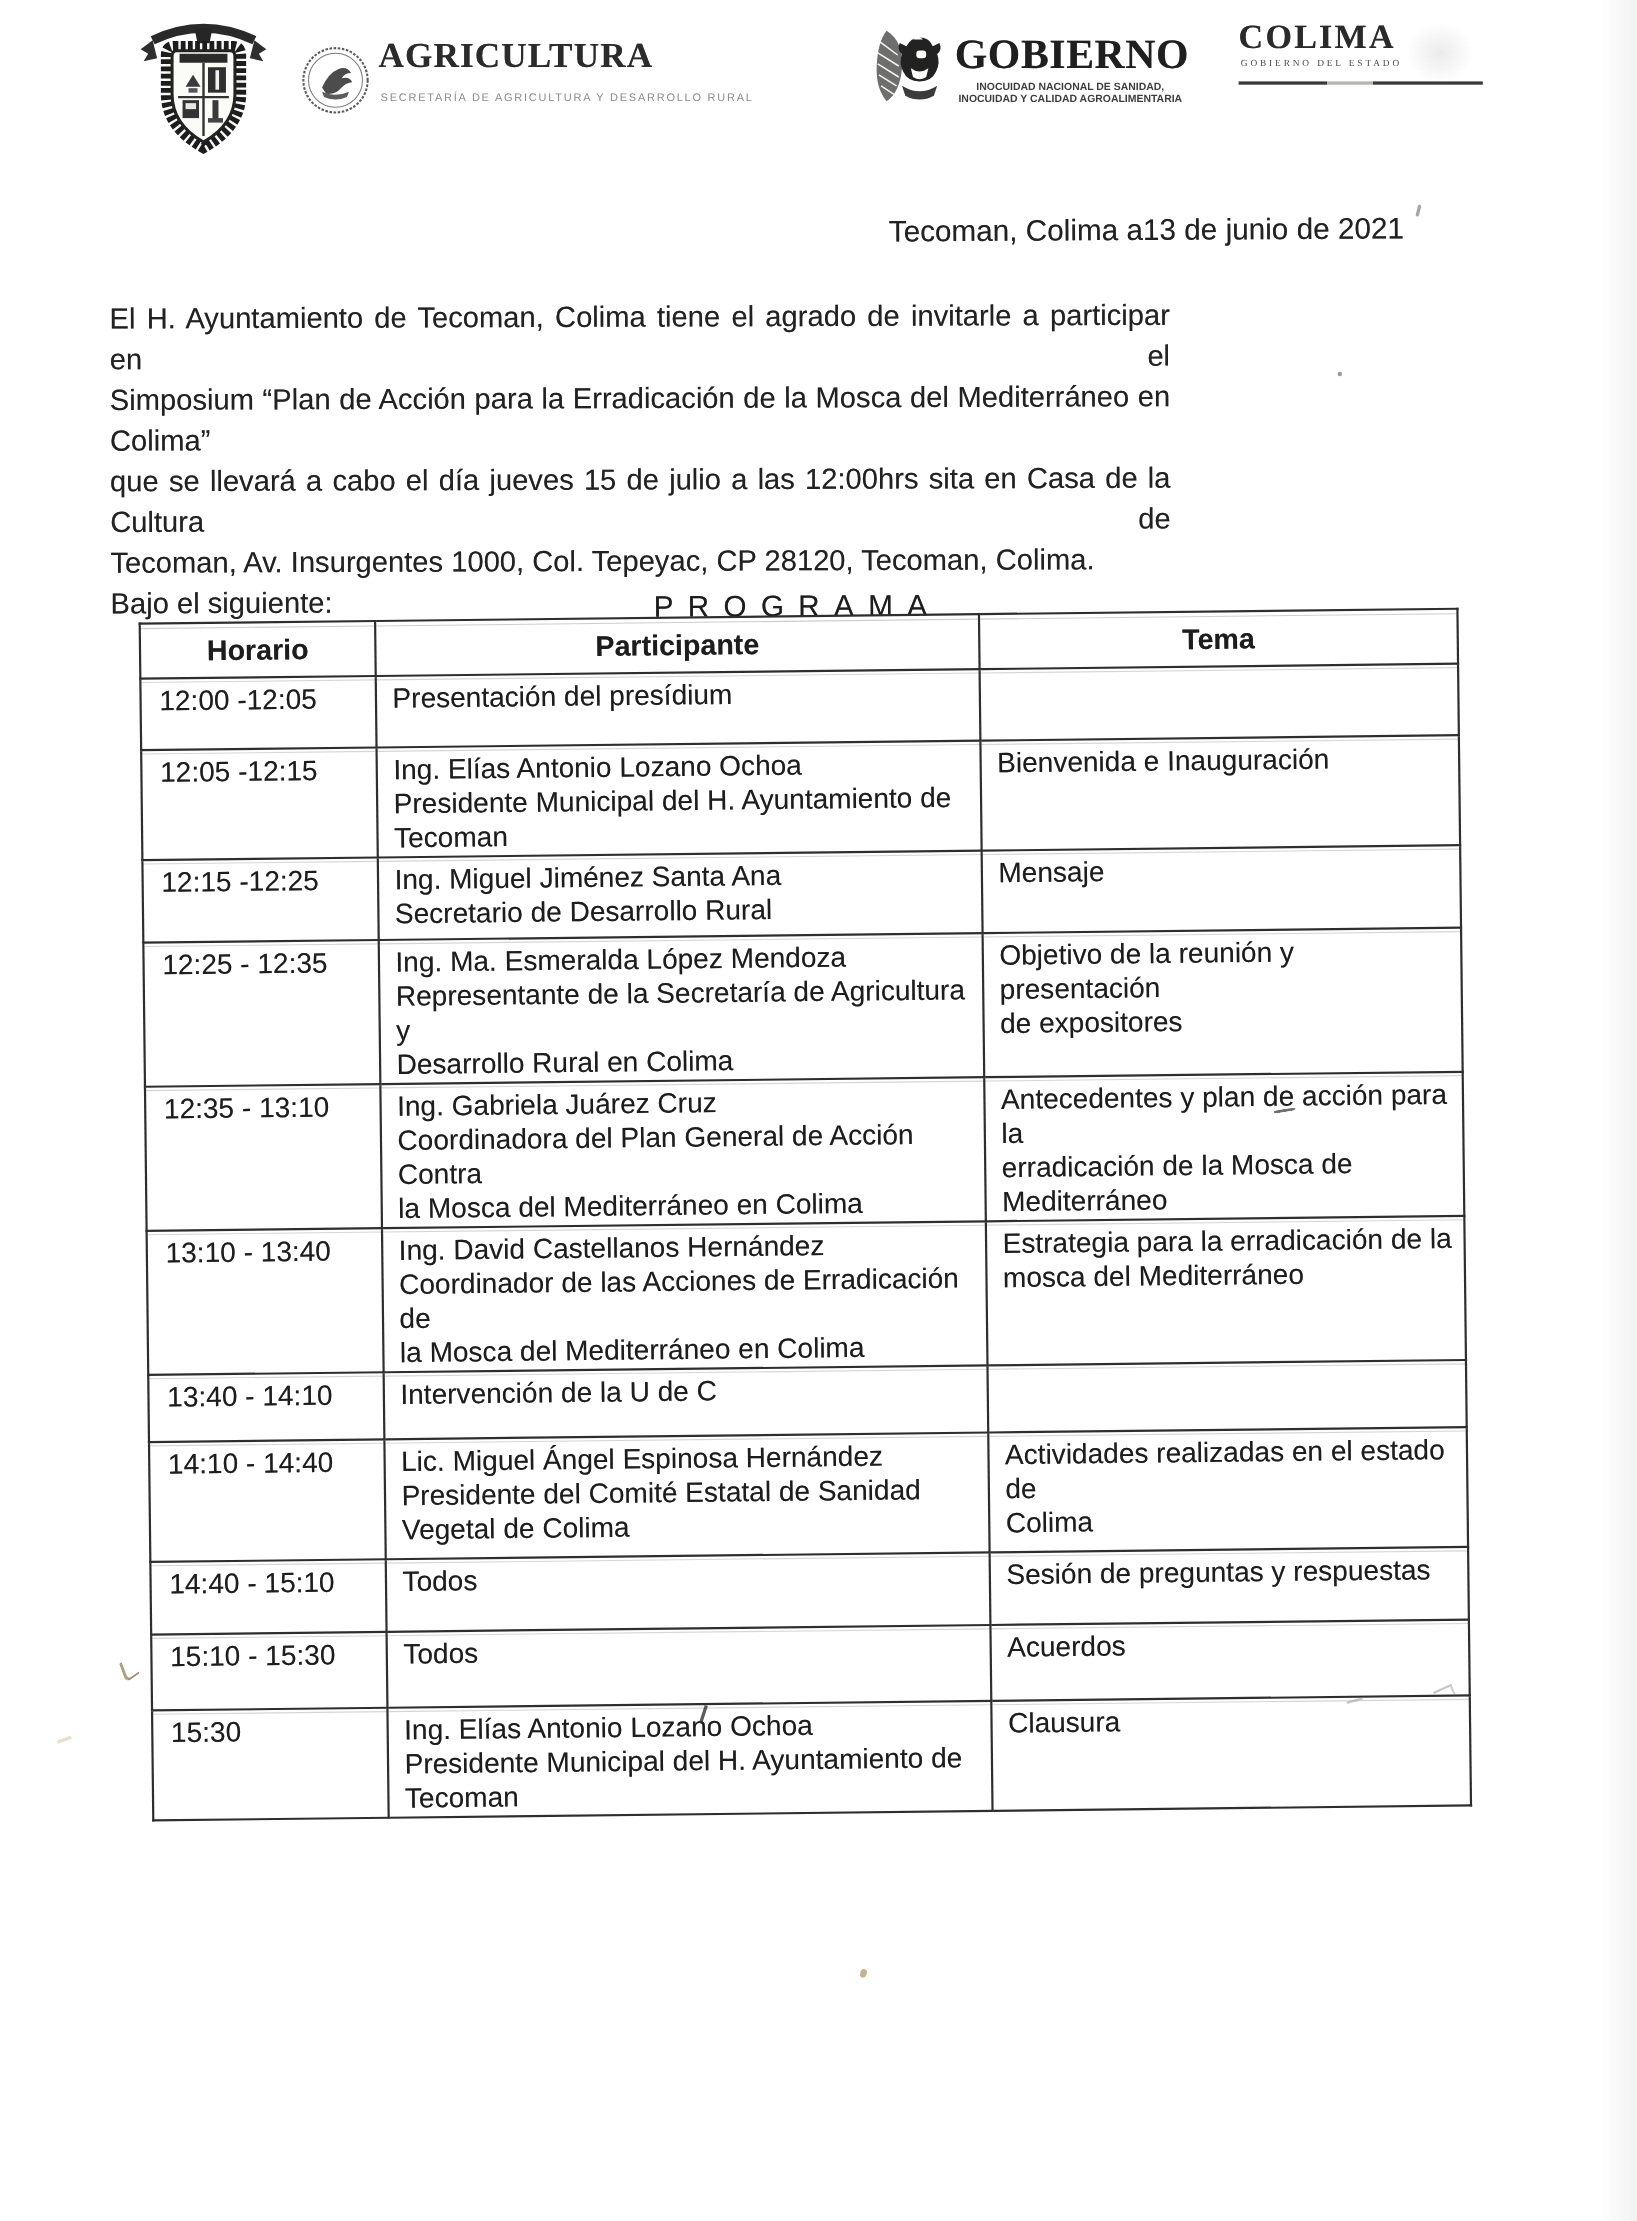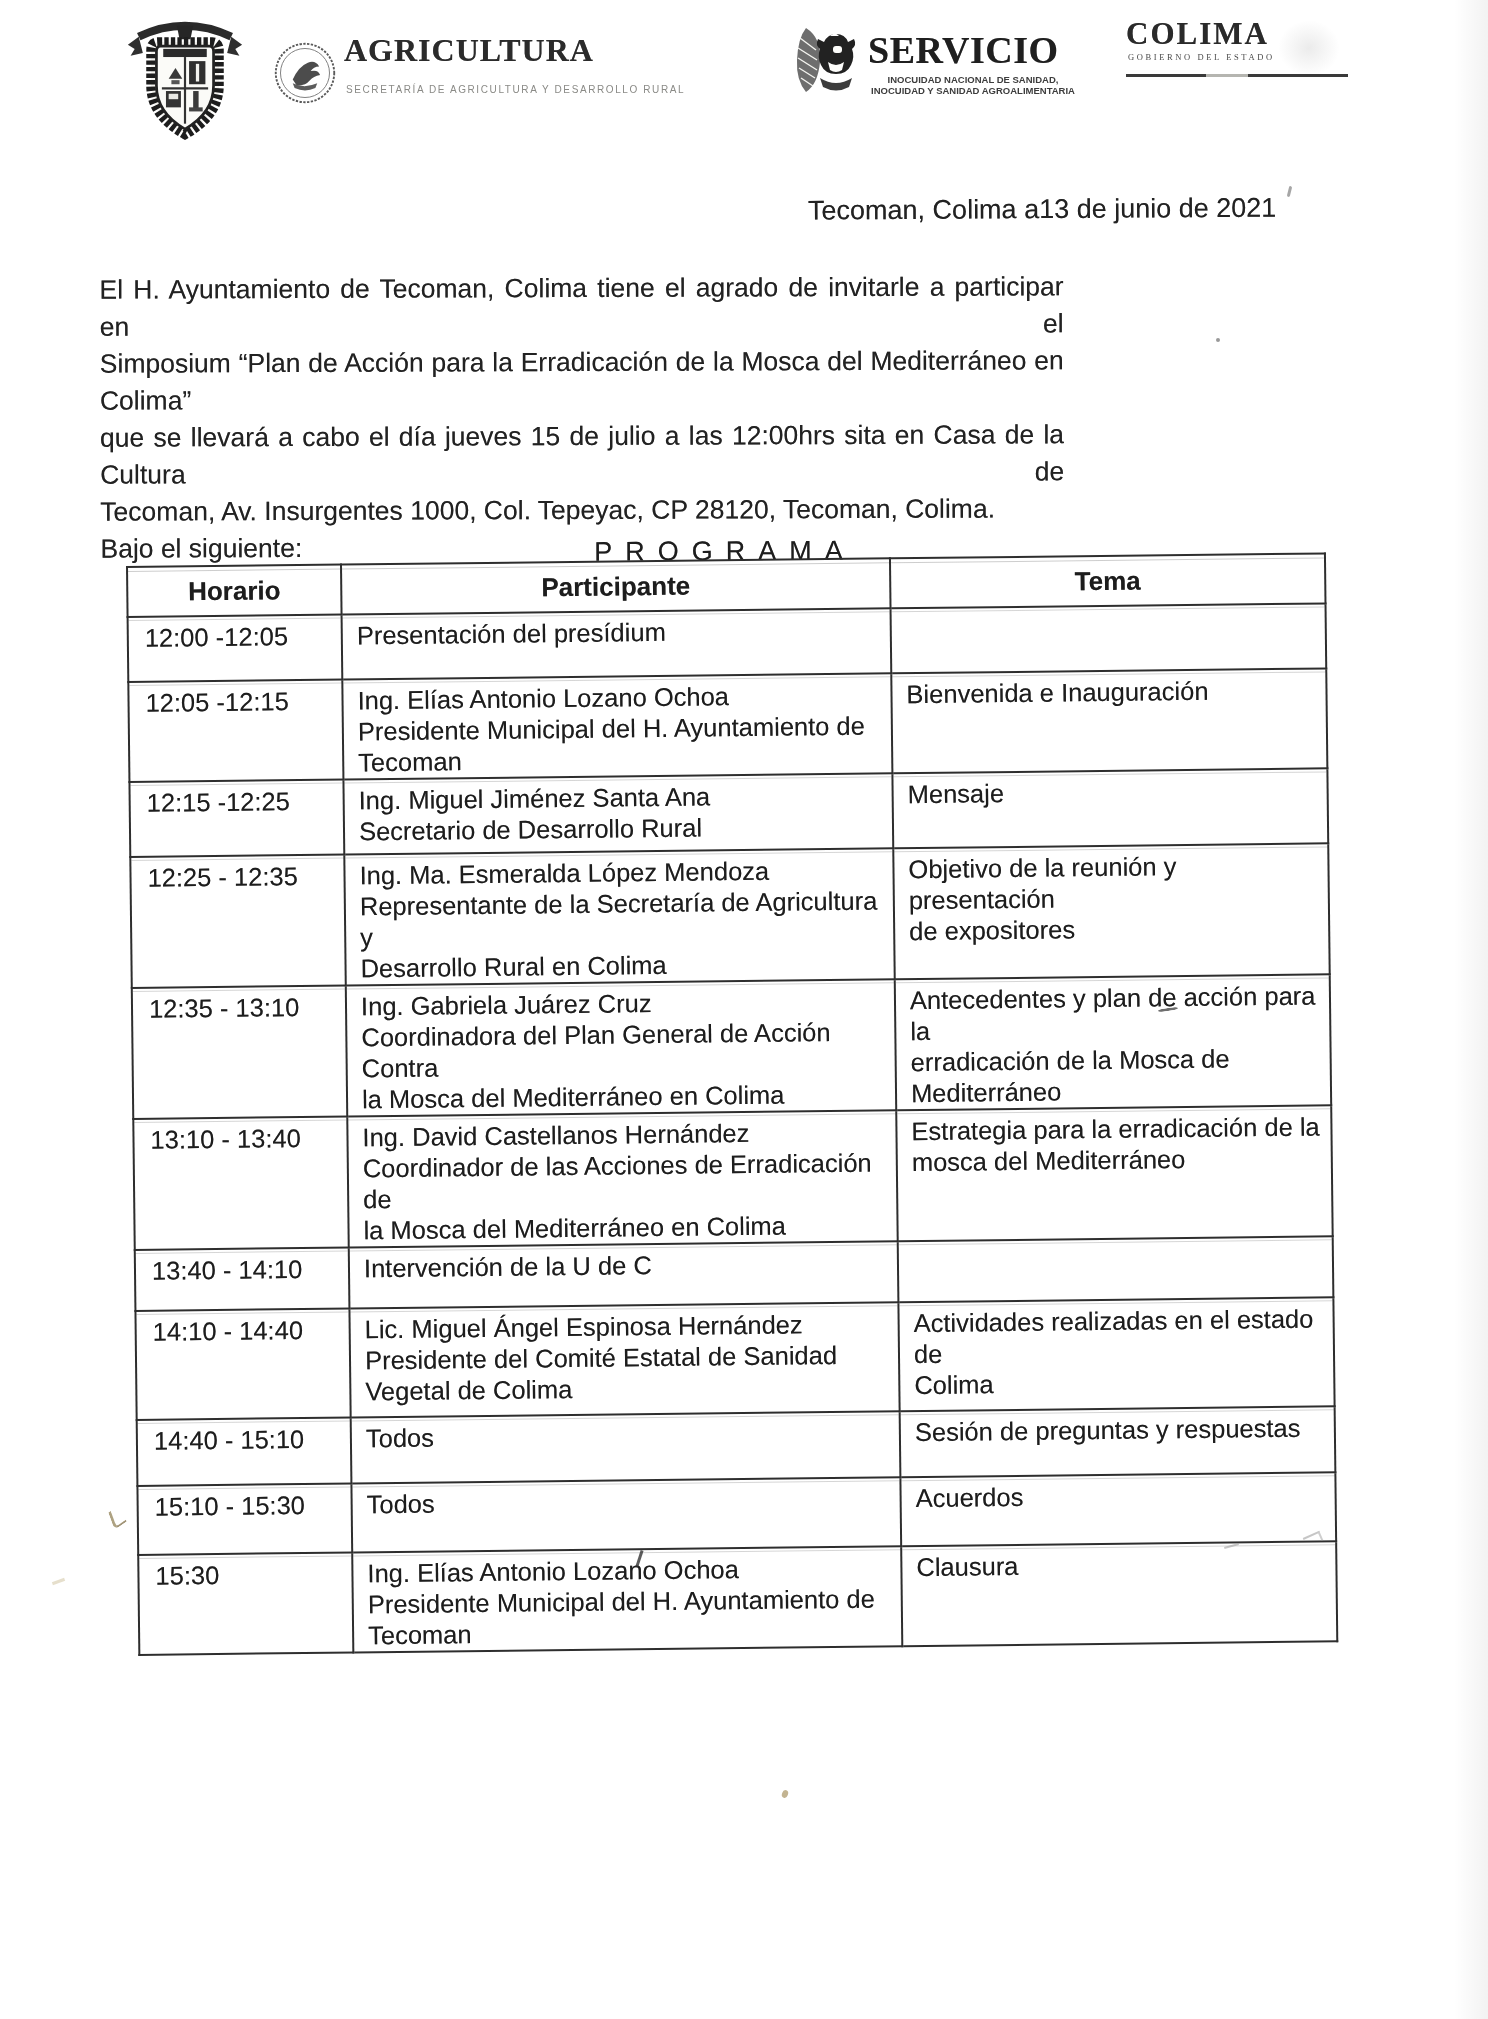--- a/index.html
+++ b/index.html
@@ -140,24 +140,24 @@
         <line x1="15" y1="58" x2="27" y2="66"></line>
       </g>
 
       <path d="M38,22 q4,-8 12,-8 q9,0 12,8 l6,-3 q3,6 -2,10 q3,8 -1,16 q-4,9 -15,9 q-11,0 -15,-9 q-4,-8 -1,-16 q-5,-4 -2,-10 z" fill="#222"></path>
       <path d="M44,16 q5,-5 9,0 z" fill="#fff"></path>
       <rect x="47" y="26" width="9" height="7" rx="3" fill="#fdfdfb"></rect>
       <path d="M42,42 q8,6 16,0 l-2,8 q-6,4 -12,0 z" fill="#fdfdfb"></path>
 
       <path d="M34,58 q16,10 32,0 l-3,9 q-13,7 -26,0 z" fill="#3c3c3c"></path>
     </svg>
-    <div class="sena-word doc-text">SERVICIO</div>
+    <div class="sena-word doc-text">GOBIERNO</div>
     <div class="sena-sub">
       <div>INOCUIDAD NACIONAL DE SANIDAD,</div>
-      <div>INOCUIDAD Y SANIDAD AGROALIMENTARIA</div>
+      <div>INOCUIDAD Y CALIDAD AGROALIMENTARIA</div>
     </div>
   </div>
 
   <div class="colima">
     <div class="colima-word doc-text">COLIMA</div>
     <div class="colima-sub">GOBIERNO DEL ESTADO</div>
     <div class="colima-rule"></div>
   </div>
 
   <div class="dateline doc-text">Tecoman, Colima a13 de junio de 2021</div>

